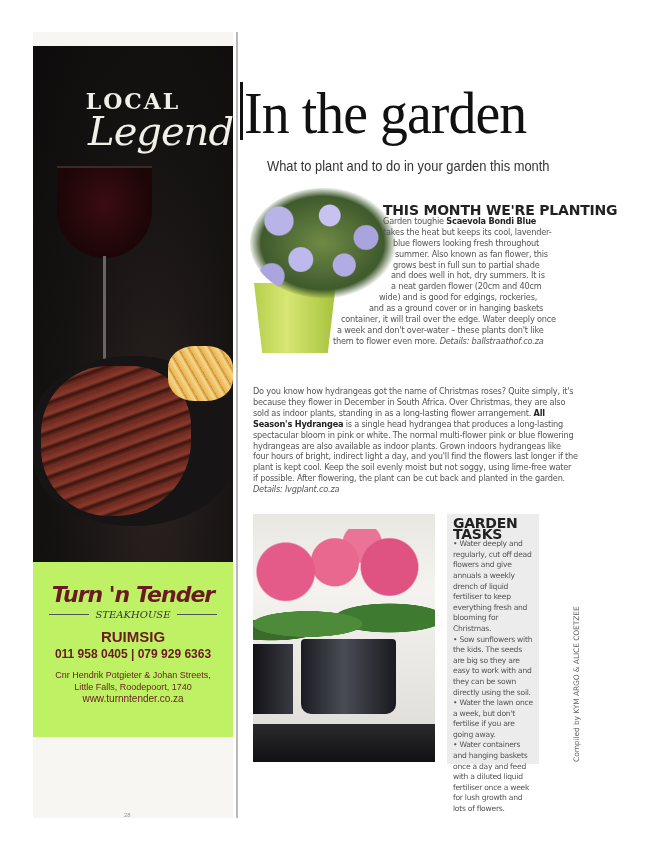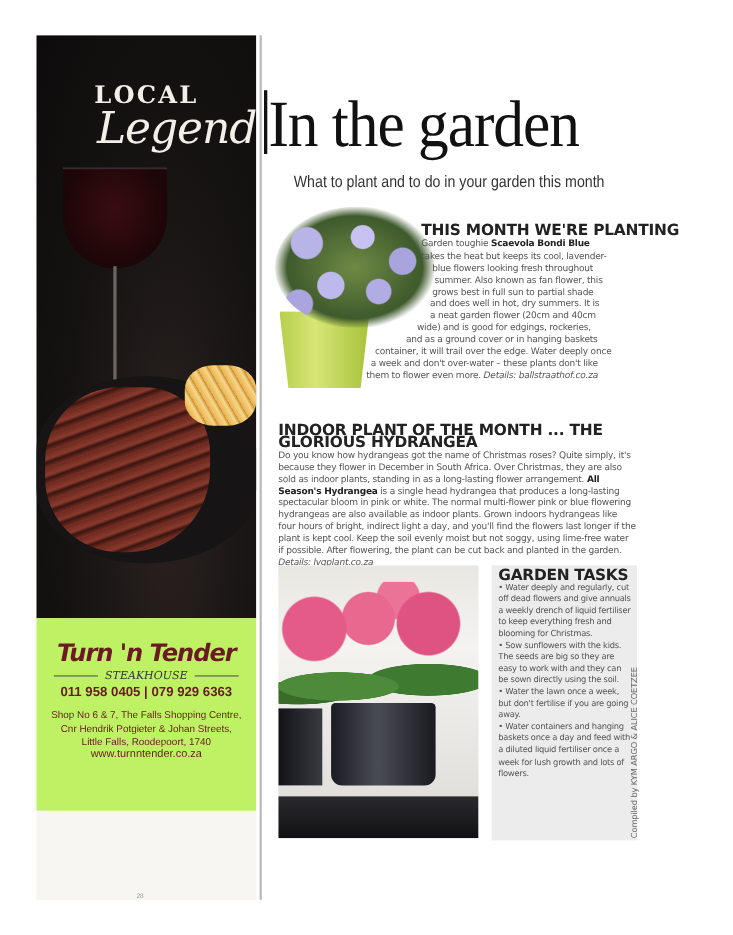--- a/index.html
+++ b/index.html
@@ -1,18 +1,18 @@
 <!DOCTYPE html>
 <html><head>
 <meta charset="utf-8">
 <style>
   html,body{margin:0;padding:0;background:#ffffff;}
   body{width:666px;height:850px;position:relative;overflow:hidden;font-family:"Liberation Sans",sans-serif;color:#222;}
   .ad{position:absolute;left:33px;top:32px;width:200px;height:786px;background:#f7f6f3;overflow:hidden;}
-  .ad-photo{position:absolute;left:0;top:0;width:200px;height:530px;background:radial-gradient(ellipse at 60% 80%,#2a2220 0%,#151212 55%,#0d0b0b 100%);}
+  .ad-photo{position:absolute;left:0;top:14px;width:200px;height:530px;background:radial-gradient(ellipse at 60% 80%,#2a2220 0%,#151212 55%,#0d0b0b 100%);}
   .wine-glass{position:absolute;left:24px;top:120px;width:95px;height:90px;border-radius:0 0 48px 48px;background:radial-gradient(ellipse at 50% 40%,#3a0c10 0%,#1c0608 70%);border-top:2px solid #3a2a2a;}
   .wine-stem{position:absolute;left:70px;top:210px;width:3px;height:110px;background:#6a6462;}
   .plate{position:absolute;left:0;top:310px;width:200px;height:170px;border-radius:50%/40%;background:#161414;}
   .steak{position:absolute;left:8px;top:320px;width:150px;height:150px;border-radius:45% 40% 50% 45%;background:repeating-linear-gradient(160deg,#6d2a20 0px,#8a3a2c 6px,#3a1510 9px,#7a3024 14px);}
   .fries{position:absolute;left:135px;top:300px;width:65px;height:55px;border-radius:40%;background:repeating-linear-gradient(60deg,#e9b24e 0px,#f6d78a 6px,#c88a2e 9px);}
   .logo-local{position:absolute;left:0;width:200px;top:42px;text-align:center;font-family:"DejaVu Serif",serif;font-weight:bold;font-size:22px;letter-spacing:2px;color:#f2efe8;}
   .logo-legend{position:absolute;left:0;width:200px;top:62px;text-align:right;font-family:"DejaVu Serif",serif;font-style:italic;font-size:40px;color:#f2efe8;letter-spacing:-1px;}
   .brand-box{position:absolute;left:0;top:530px;width:200px;height:175px;background:#bef264;text-align:center;color:#6a1a22;}
   .brand-name{margin-top:20px;font-family:"DejaVu Sans",sans-serif;font-weight:bold;font-style:italic;font-size:22px;color:#6a1a22;letter-spacing:-1px;}
   .brand-sub{display:flex;align-items:center;justify-content:center;gap:6px;font-family:"DejaVu Serif",serif;font-style:italic;font-size:10px;color:#333;margin-top:2px;}
@@ -41,21 +41,21 @@
   .head{font-weight:bold;color:#222;font-size:14px;}
   .sec1{position:absolute;left:383px;top:205px;width:198px;}
   .sec1 .l{display:block;white-space:nowrap;}
   .sec2{position:absolute;left:253px;top:386px;width:325px;}
   .hydr{position:absolute;left:253px;top:514px;width:182px;height:248px;background:linear-gradient(#e9e7e2 0%,#f4f3f0 30%,#dcdad5 100%);overflow:hidden;}
   .hydr-flowers{position:absolute;left:0;top:15px;width:182px;height:95px;background:radial-gradient(circle at 18% 45%,#e45b8a 0 18%,transparent 19%),radial-gradient(circle at 45% 35%,#e8688f 0 20%,transparent 21%),radial-gradient(circle at 75% 40%,#df5383 0 19%,transparent 20%),radial-gradient(circle at 60% 15%,#eb7397 0 14%,transparent 15%);}
   .hydr-leaves{position:absolute;left:0;top:80px;width:182px;height:60px;background:radial-gradient(ellipse at 30% 50%,#4d8a3a 0 30%,transparent 31%),radial-gradient(ellipse at 75% 40%,#3e7a30 0 28%,transparent 29%),radial-gradient(ellipse at 10% 60%,#3a6b2b 0 20%,transparent 21%);}
   .hydr-pot{position:absolute;left:48px;top:125px;width:95px;height:75px;background:linear-gradient(90deg,#1b1c22,#4a4c55 45%,#1a1a20);border-radius:4px 4px 10px 10px;}
   .hydr-pot2{position:absolute;left:0;top:130px;width:40px;height:70px;background:linear-gradient(90deg,#121217,#3a3b42);}
   .hydr-table{position:absolute;left:0;top:210px;width:182px;height:38px;background:linear-gradient(#2a2a2e,#111113);}
-  .tasks{position:absolute;left:447px;top:514px;width:132px;height:250px;background:#ececec;box-sizing:border-box;padding:4px 4px 0 6px;}
+  .tasks{position:absolute;left:447px;top:514px;width:92px;height:250px;background:#ececec;box-sizing:border-box;padding:4px 4px 0 6px;}
   .tasks .body{font-size:7.6px;line-height:10.6px;letter-spacing:-0.25px;}
   .credit{position:absolute;left:572px;top:762px;transform:rotate(-90deg);transform-origin:left top;white-space:nowrap;font-size:7.5px;color:#666;font-family:"DejaVu Sans",sans-serif;letter-spacing:-0.1px;}
 </style>
 </head>
 <body>
 
 <div class="ad">
   <div class="ad-photo">
     <div class="wine-glass"></div>
     <div class="wine-stem"></div>
@@ -65,23 +65,23 @@
     <div class="logo-local">LOCAL</div>
     <div class="logo-legend">Legend</div>
   </div>
   <div class="brand-box">
     <div class="brand-name">Turn 'n Tender</div>
     <div class="brand-sub">
       <span class="line"></span>
       <span>STEAKHOUSE</span>
       <span class="line"></span>
     </div>
+    <div class="branch">RUIMSIG</div>
     <div class="phones">011 958 0405 | 079 929 6363</div>
     <div class="address">
-      <div>Shop No 6 &amp; 7, The Falls Shopping Centre,</div>
       <div>Cnr Hendrik Potgieter &amp; Johan Streets,</div>
       <div>Little Falls, Roodepoort, 1740</div>
     </div>
     <div class="website">www.turnntender.co.za</div>
   </div>
 </div>
 <div class="folio">28</div>
 
 <div class="divider"></div>
 
@@ -104,21 +104,20 @@
   <span class="l" style="padding-left:8px">and does well in hot, dry summers. It is</span>
   <span class="l" style="padding-left:8px">a neat garden flower (20cm and 40cm</span>
   <span class="l" style="margin-left:-4px">wide) and is good for edgings, rockeries,</span>
   <span class="l" style="margin-left:-14px">and as a ground cover or in hanging baskets</span>
   <span class="l" style="margin-left:-42px">container, it will trail over the edge. Water deeply once</span>
   <span class="l" style="margin-left:-46px">a week and don't over-water – these plants don't like</span>
   <span class="l" style="margin-left:-50px"><span>them to flower even more. </span><i>Details: ballstraathof.co.za</i></span>
 </div>
 
 <div class="sec2 body">
-  <div class="head">INDOOR PLANT OF THE MONTH ... THE GLORIOUS HYDRANGEA</div>
   <div><span>Do you know how hydrangeas got the name of Christmas roses? Quite simply, it's because they flower in December in South Africa. Over Christmas, they are also sold as indoor plants, standing in as a long-lasting flower arrangement. </span><b>All Season's Hydrangea</b><span> is a single head hydrangea that produces a long-lasting spectacular bloom in pink or white. The normal multi-flower pink or blue flowering hydrangeas are also available as indoor plants. Grown indoors hydrangeas like four hours of bright, indirect light a day, and you'll find the flowers last longer if the plant is kept cool. Keep the soil evenly moist but not soggy, using lime-free water if possible. After flowering, the plant can be cut back and planted in the garden. </span><i>Details: lvgplant.co.za</i></div>
 </div>
 
 <div class="hydr">
   <div class="hydr-flowers"></div>
   <div class="hydr-leaves"></div>
   <div class="hydr-pot2"></div>
   <div class="hydr-pot"></div>
   <div class="hydr-table"></div>
 </div>

